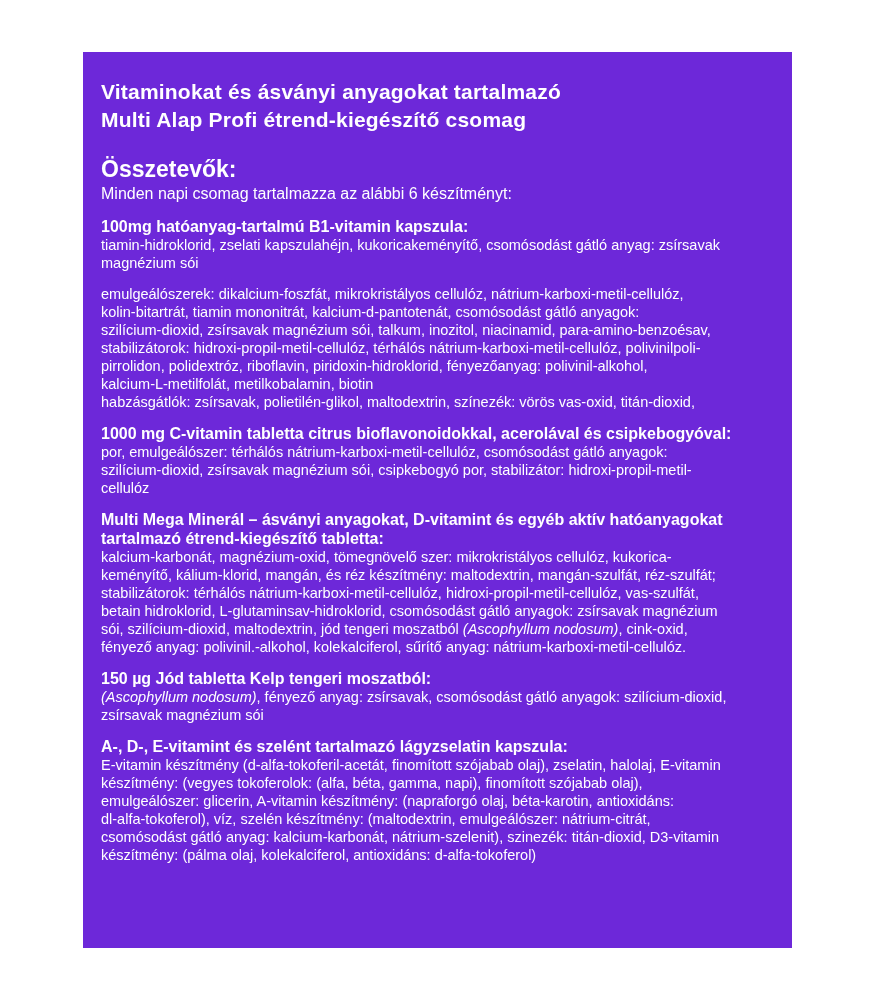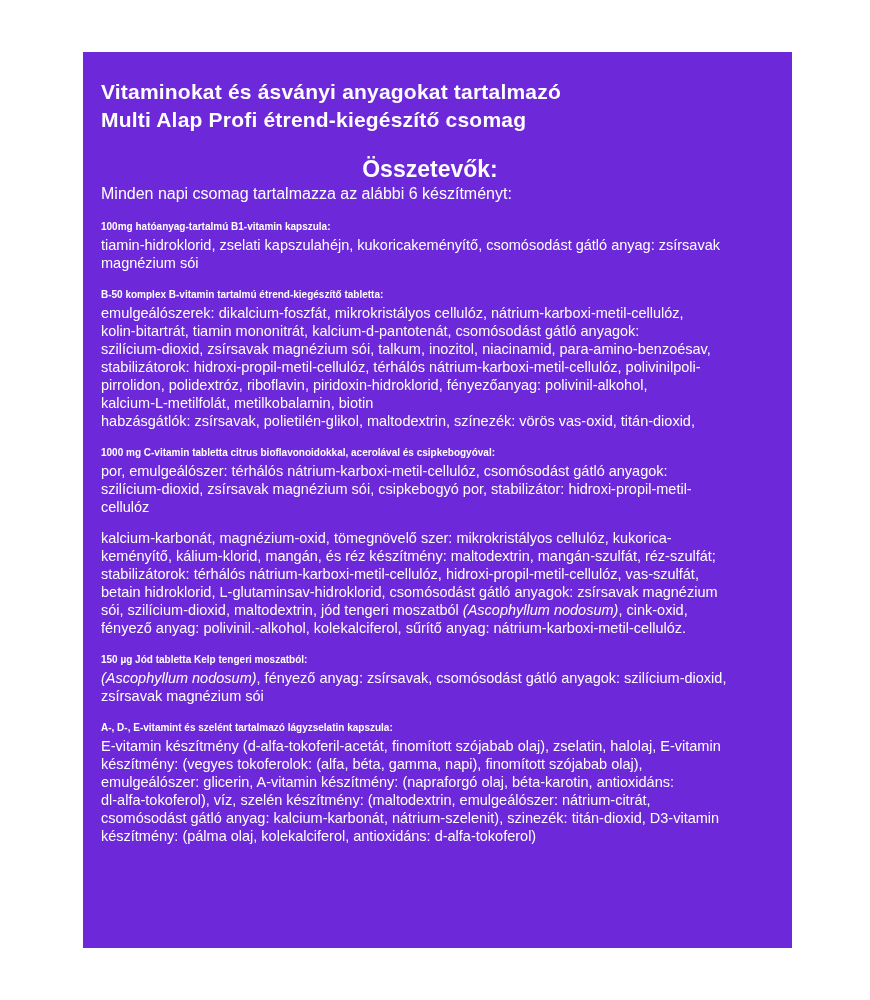--- a/index.html
+++ b/index.html
@@ -35,30 +35,29 @@
     line-height: 28px;
     white-space: nowrap;
     letter-spacing: 0.2px;
   }
   .ingredients-heading {
     font-size: 23px;
     font-weight: bold;
     line-height: 28px;
     margin-top: 21px;
     white-space: nowrap;
-    text-align: center;
   }
   .intro-line {
     font-size: 16px;
     line-height: 21px;
     white-space: nowrap;
   }
   .section { margin-top: 13px; }
   .sec-heading {
-    font-size: 10px;
+    font-size: 16px;
     font-weight: bold;
     line-height: 19px;
   }
   .sec-heading div { white-space: nowrap; }
   .sec-body {
     font-size: 14.5px;
     line-height: 18px;
   }
   .body-line { white-space: nowrap; }
   .it { font-style: italic; }
@@ -78,23 +77,20 @@
         <div class="section">
           <div class="sec-heading">
             <div>100mg hatóanyag-tartalmú B1-vitamin kapszula:</div>
           </div>
           <div class="sec-body">
             <div class="body-line"><span>tiamin-hidroklorid, zselati kapszulahéjn, kukoricakeményítő, csomósodást gátló anyag: zsírsavak</span></div>
             <div class="body-line"><span>magnézium sói</span></div>
           </div>
         </div>
         <div class="section">
-          <div class="sec-heading">
-            <div>B-50 komplex B-vitamin tartalmú étrend-kiegészítő tabletta:</div>
-          </div>
           <div class="sec-body">
             <div class="body-line"><span>emulgeálószerek: dikalcium-foszfát, mikrokristályos cellulóz, nátrium-karboxi-metil-cellulóz,</span></div>
             <div class="body-line"><span>kolin-bitartrát, tiamin mononitrát, kalcium-d-pantotenát, csomósodást gátló anyagok:</span></div>
             <div class="body-line"><span>szilícium-dioxid, zsírsavak magnézium sói, talkum, inozitol, niacinamid, para-amino-benzoésav,</span></div>
             <div class="body-line"><span>stabilizátorok: hidroxi-propil-metil-cellulóz, térhálós nátrium-karboxi-metil-cellulóz, polivinilpoli-</span></div>
             <div class="body-line"><span>pirrolidon, polidextróz, riboflavin, piridoxin-hidroklorid, fényezőanyag: polivinil-alkohol,</span></div>
             <div class="body-line"><span>kalcium-L-metilfolát, metilkobalamin, biotin</span></div>
             <div class="body-line"><span>habzásgátlók: zsírsavak, polietilén-glikol, maltodextrin, színezék: vörös vas-oxid, titán-dioxid,</span></div>
           </div>
         </div>
@@ -102,20 +98,24 @@
           <div class="sec-heading">
             <div>1000 mg C-vitamin tabletta citrus bioflavonoidokkal, acerolával és csipkebogyóval:</div>
           </div>
           <div class="sec-body">
             <div class="body-line"><span>por, emulgeálószer: térhálós nátrium-karboxi-metil-cellulóz, csomósodást gátló anyagok:</span></div>
             <div class="body-line"><span>szilícium-dioxid, zsírsavak magnézium sói, csipkebogyó por, stabilizátor: hidroxi-propil-metil-</span></div>
             <div class="body-line"><span>cellulóz</span></div>
           </div>
         </div>
         <div class="section">
+          <div class="sec-heading">
+            <div>Multi Mega Minerál – ásványi anyagokat, D-vitamint és egyéb aktív hatóanyagokat</div>
+            <div>tartalmazó étrend-kiegészítő tabletta:</div>
+          </div>
           <div class="sec-body">
             <div class="body-line"><span>kalcium-karbonát, magnézium-oxid, tömegnövelő szer: mikrokristályos cellulóz, kukorica-</span></div>
             <div class="body-line"><span>keményítő, kálium-klorid, mangán, és réz készítmény: maltodextrin, mangán-szulfát, réz-szulfát;</span></div>
             <div class="body-line"><span>stabilizátorok: térhálós nátrium-karboxi-metil-cellulóz, hidroxi-propil-metil-cellulóz, vas-szulfát,</span></div>
             <div class="body-line"><span>betain hidroklorid, L-glutaminsav-hidroklorid, csomósodást gátló anyagok: zsírsavak magnézium</span></div>
             <div class="body-line"><span>sói, szilícium-dioxid, maltodextrin, jód tengeri moszatból </span><span class="it">(Ascophyllum nodosum)</span><span>, cink-oxid,</span></div>
             <div class="body-line"><span>fényező anyag: polivinil.-alkohol, kolekalciferol, sűrítő anyag: nátrium-karboxi-metil-cellulóz.</span></div>
           </div>
         </div>
         <div class="section">

